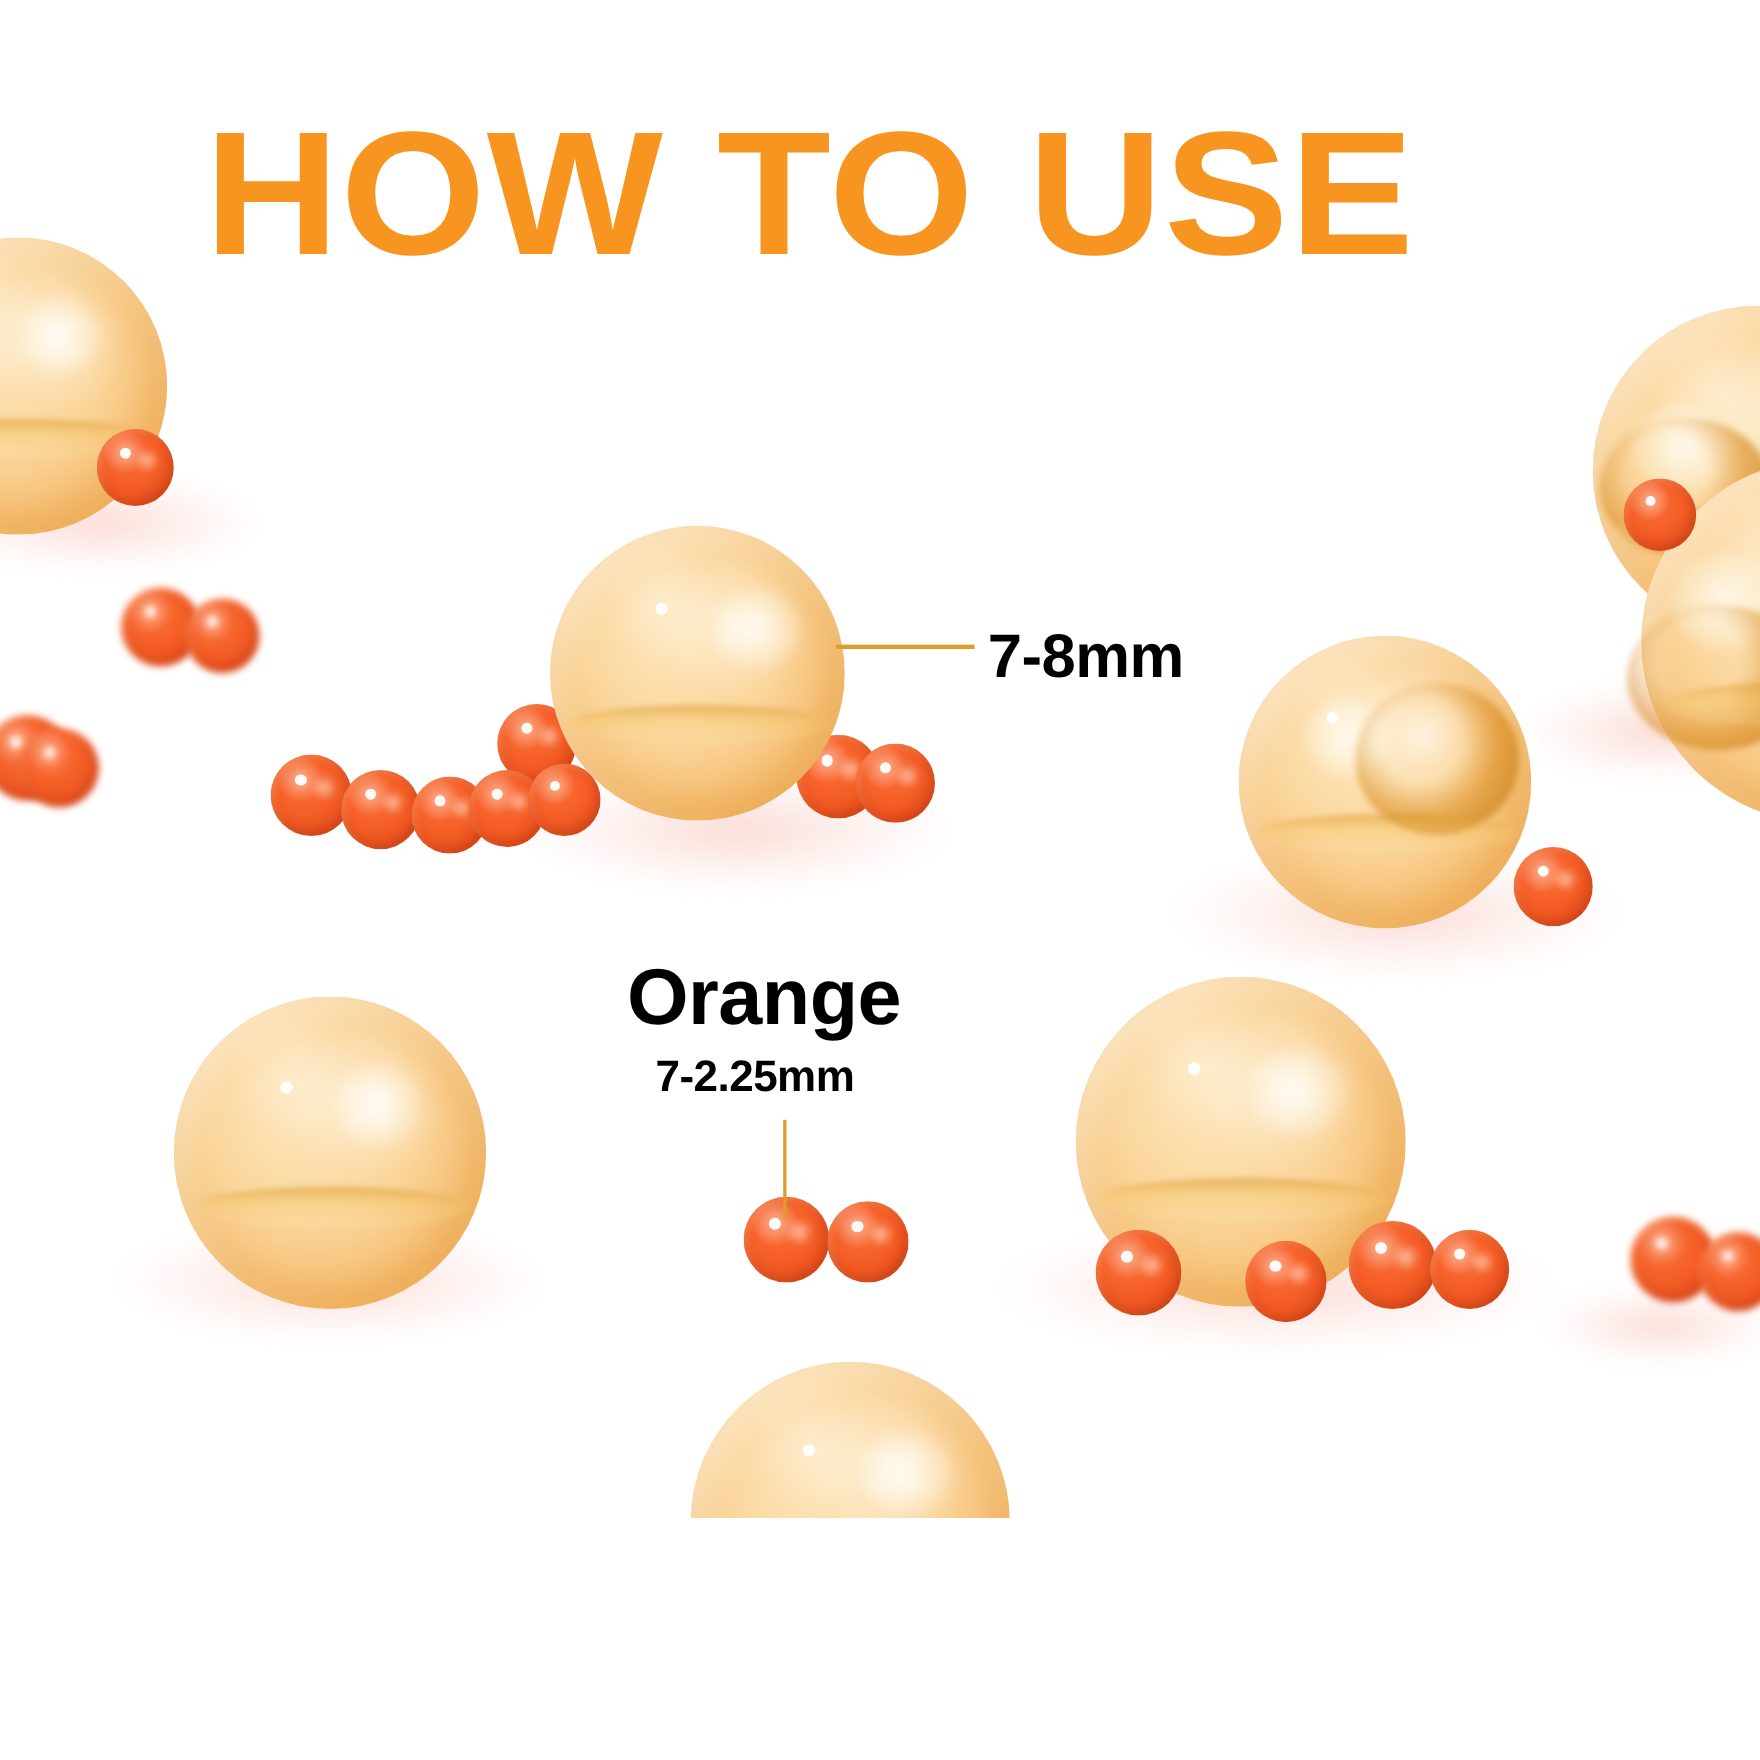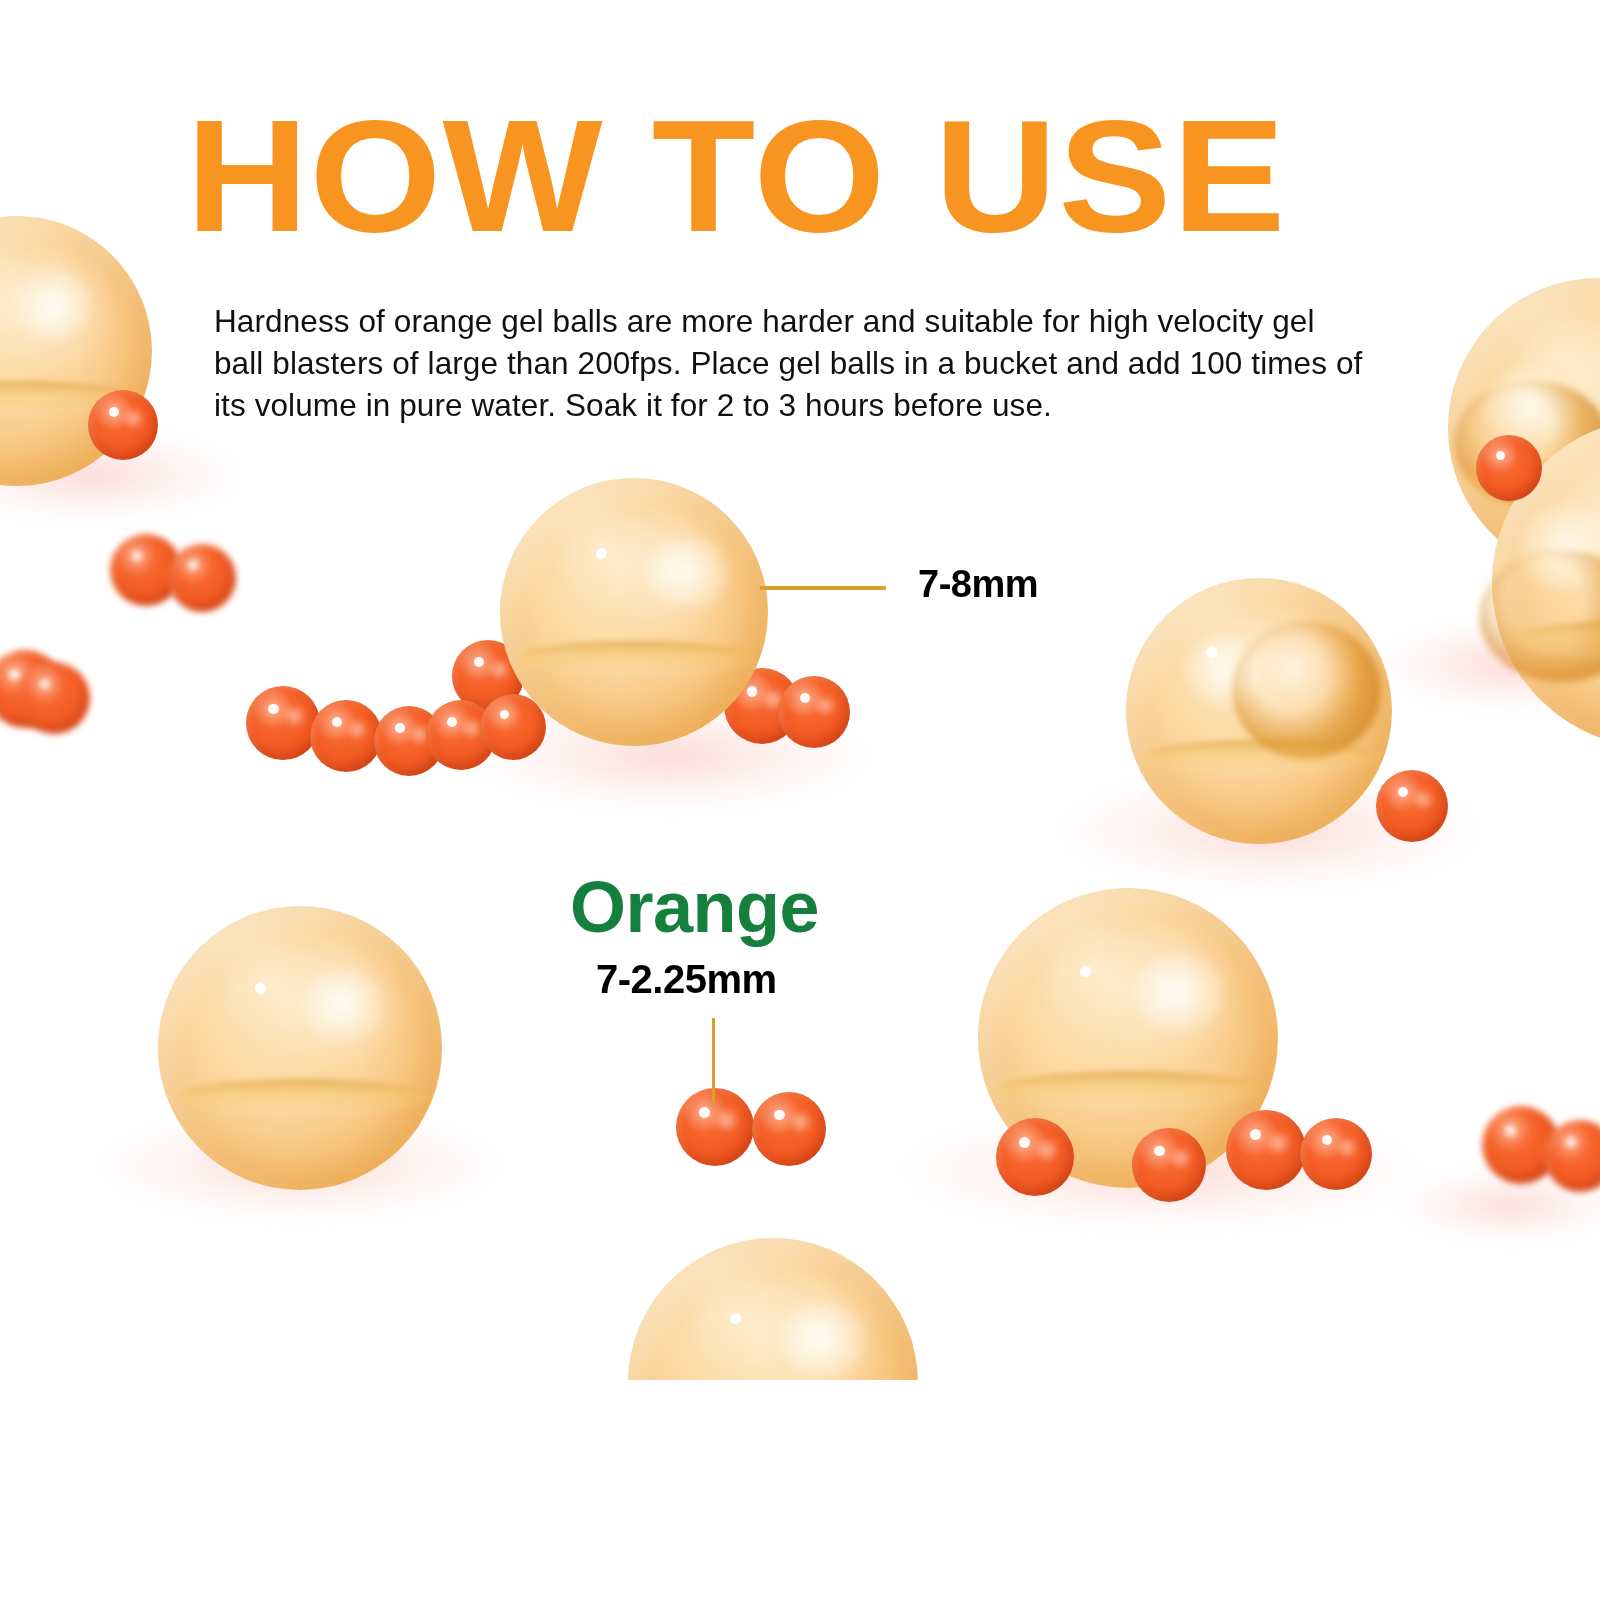--- a/index.html
+++ b/index.html
@@ -131,30 +131,30 @@
     color: #111111;
     letter-spacing: .1px;
   }
 
   .callout-label {
     position: absolute;
     font-weight: 700;
     color: #000000;
     white-space: nowrap;
   }
-  #label-7-8 { left: 898px; top: 563px; font-size: 38px; letter-spacing: -.5px; margin-left: 20px; }
+  #label-7-8 { left: 898px; top: 563px; font-size: 56px; letter-spacing: -.5px; }
   #label-2-225 { left: 596px; top: 957px; font-size: 40px; letter-spacing: -.5px; }
 
   #orange-heading {
     position: absolute;
     left: 570px;
     top: 866px;
     font-size: 72px;
     font-weight: 700;
-    color: #15803d;
+    color: #000000;
     letter-spacing: -.5px;
     white-space: nowrap;
   }
 
   .leader-h {
     position: absolute;
     height: 4px;
     background: #D9A02C;
   }
   .leader-v {
@@ -317,21 +317,20 @@
     <div class="bead" style="left:810px; top:1492px; width:84px; height:84px;">
       <div class="bspec"></div>
       <div class="bglow"></div>
     </div>
   </div>
 
   <div class="text-layer">
 
     <div id="title">HOW TO USE</div>
 
-    <div id="body-text">Hardness of orange gel balls are more harder and suitable for high velocity gel ball blasters of large than 200fps. Place gel balls in a bucket and add 100 times of its volume in pure water. Soak it for 2 to 3 hours before use.</div>
 
     <div class="leader-h" style="left:760px; top:586px; width:126px;"></div>
     <div class="callout-label" id="label-7-8">7-8mm</div>
 
     <div id="orange-heading">Orange</div>
     <div class="callout-label" id="label-2-225">7-2.25mm</div>
     <div class="leader-v" style="left:712px; top:1018px; height:90px;"></div>
   </div>
 </div>
 

